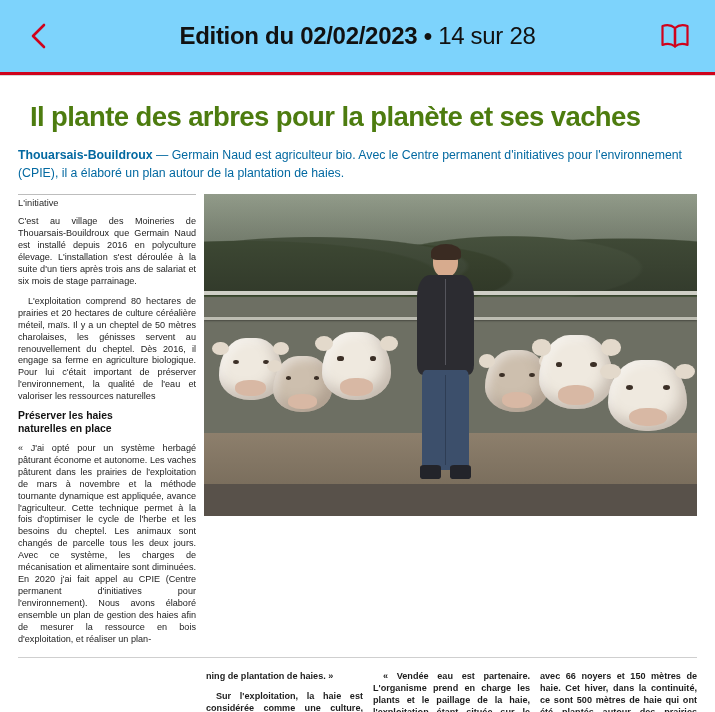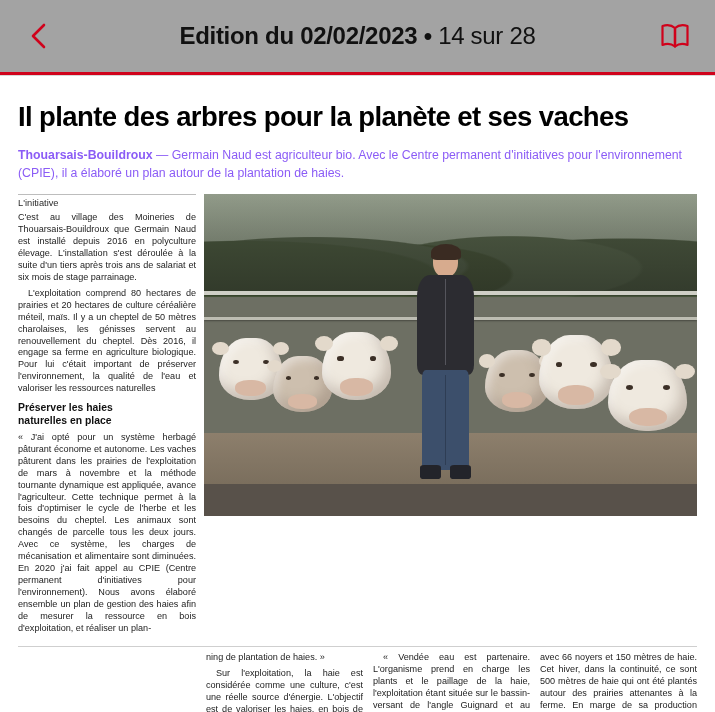--- a/index.html
+++ b/index.html
@@ -14,21 +14,21 @@
     overflow: hidden;
   }
 
   
   .topbar {
     position: relative;
     height: 72px;
     display: flex;
     align-items: center;
     justify-content: center;
-    background: #a3a3a3;
+    background: #7dd3fc;
   }
   .nav-back {
     position: absolute;
     left: 26px;
     top: 50%;
     transform: translateY(-50%);
     width: 26px;
     height: 30px;
     display: flex;
     align-items: center;
@@ -72,27 +72,27 @@
 
   
   .article {
     padding: 16px 18px 0 18px;
   }
   .headline {
     font-size: 27.5px;
     line-height: 1.12;
     font-weight: bold;
     letter-spacing: -0.6px;
-    color: #000000;
-    margin: 10px 0 14px 0;
+    color: #4d7c0f;
+    margin: 10px 0 14px 12px;
   }
   .standfirst {
     font-size: 12.3px;
     line-height: 1.45;
-    color: #8b5cf6;
+    color: #0369a1;
     margin-bottom: 12px;
   }
   .standfirst b { font-weight: bold; }
 
   
   .upper {
     display: flex;
     gap: 8px;
   }
   .col-left {
@@ -105,21 +105,21 @@
     border-top: 1px solid #bdbdbd;
     padding-top: 3px;
     margin-bottom: 4px;
   }
   .body-text {
     font-size: 9.1px;
     line-height: 1.31;
     text-align: justify;
     color: #1c1c1c;
   }
-  .body-text p { margin: 0 0 4px 0; text-indent: 10px; }
+  .body-text p { margin: 8px 0 4px 0; text-indent: 10px; }
   .body-text p.noindent { text-indent: 0; }
 
   .subhead {
     font-size: 10.4px;
     font-weight: bold;
     text-align: left;
     line-height: 1.2;
     margin: 7px 0 5px 0;
     color: #111111;
   }
@@ -156,21 +156,21 @@
   
   .lower {
     display: flex;
     gap: 10px;
     margin-top: 8px;
     border-top: 1px solid #cfcfcf;
     padding-top: 5px;
   }
   .lower .col { width: 33.333%; }
   .lower .col.first { width: 178px; flex: 0 0 178px; border-top: none; margin-top:0; }
-  .lower .col .body-text p { margin-bottom: 4px; }
+  .lower .col .body-text p { margin-bottom: 4px; font-weight: bold; }
   .lower .colwrap { display: flex; gap: 10px; flex: 1 1 auto; }
   .lower .colwrap .col { flex: 1 1 0; min-width: 0; }
   .ph-trees {
     position: absolute; left: 0; top: 0; width: 100%; height: 32%;
     background:
       radial-gradient(ellipse at 8% 80%, #4a5a3c 0 30%, transparent 31%),
       radial-gradient(ellipse at 22% 70%, #556449 0 28%, transparent 29%),
       radial-gradient(ellipse at 40% 78%, #475636 0 26%, transparent 27%),
       radial-gradient(ellipse at 62% 72%, #57674a 0 30%, transparent 31%),
       radial-gradient(ellipse at 85% 80%, #4d5c40 0 32%, transparent 33%),

